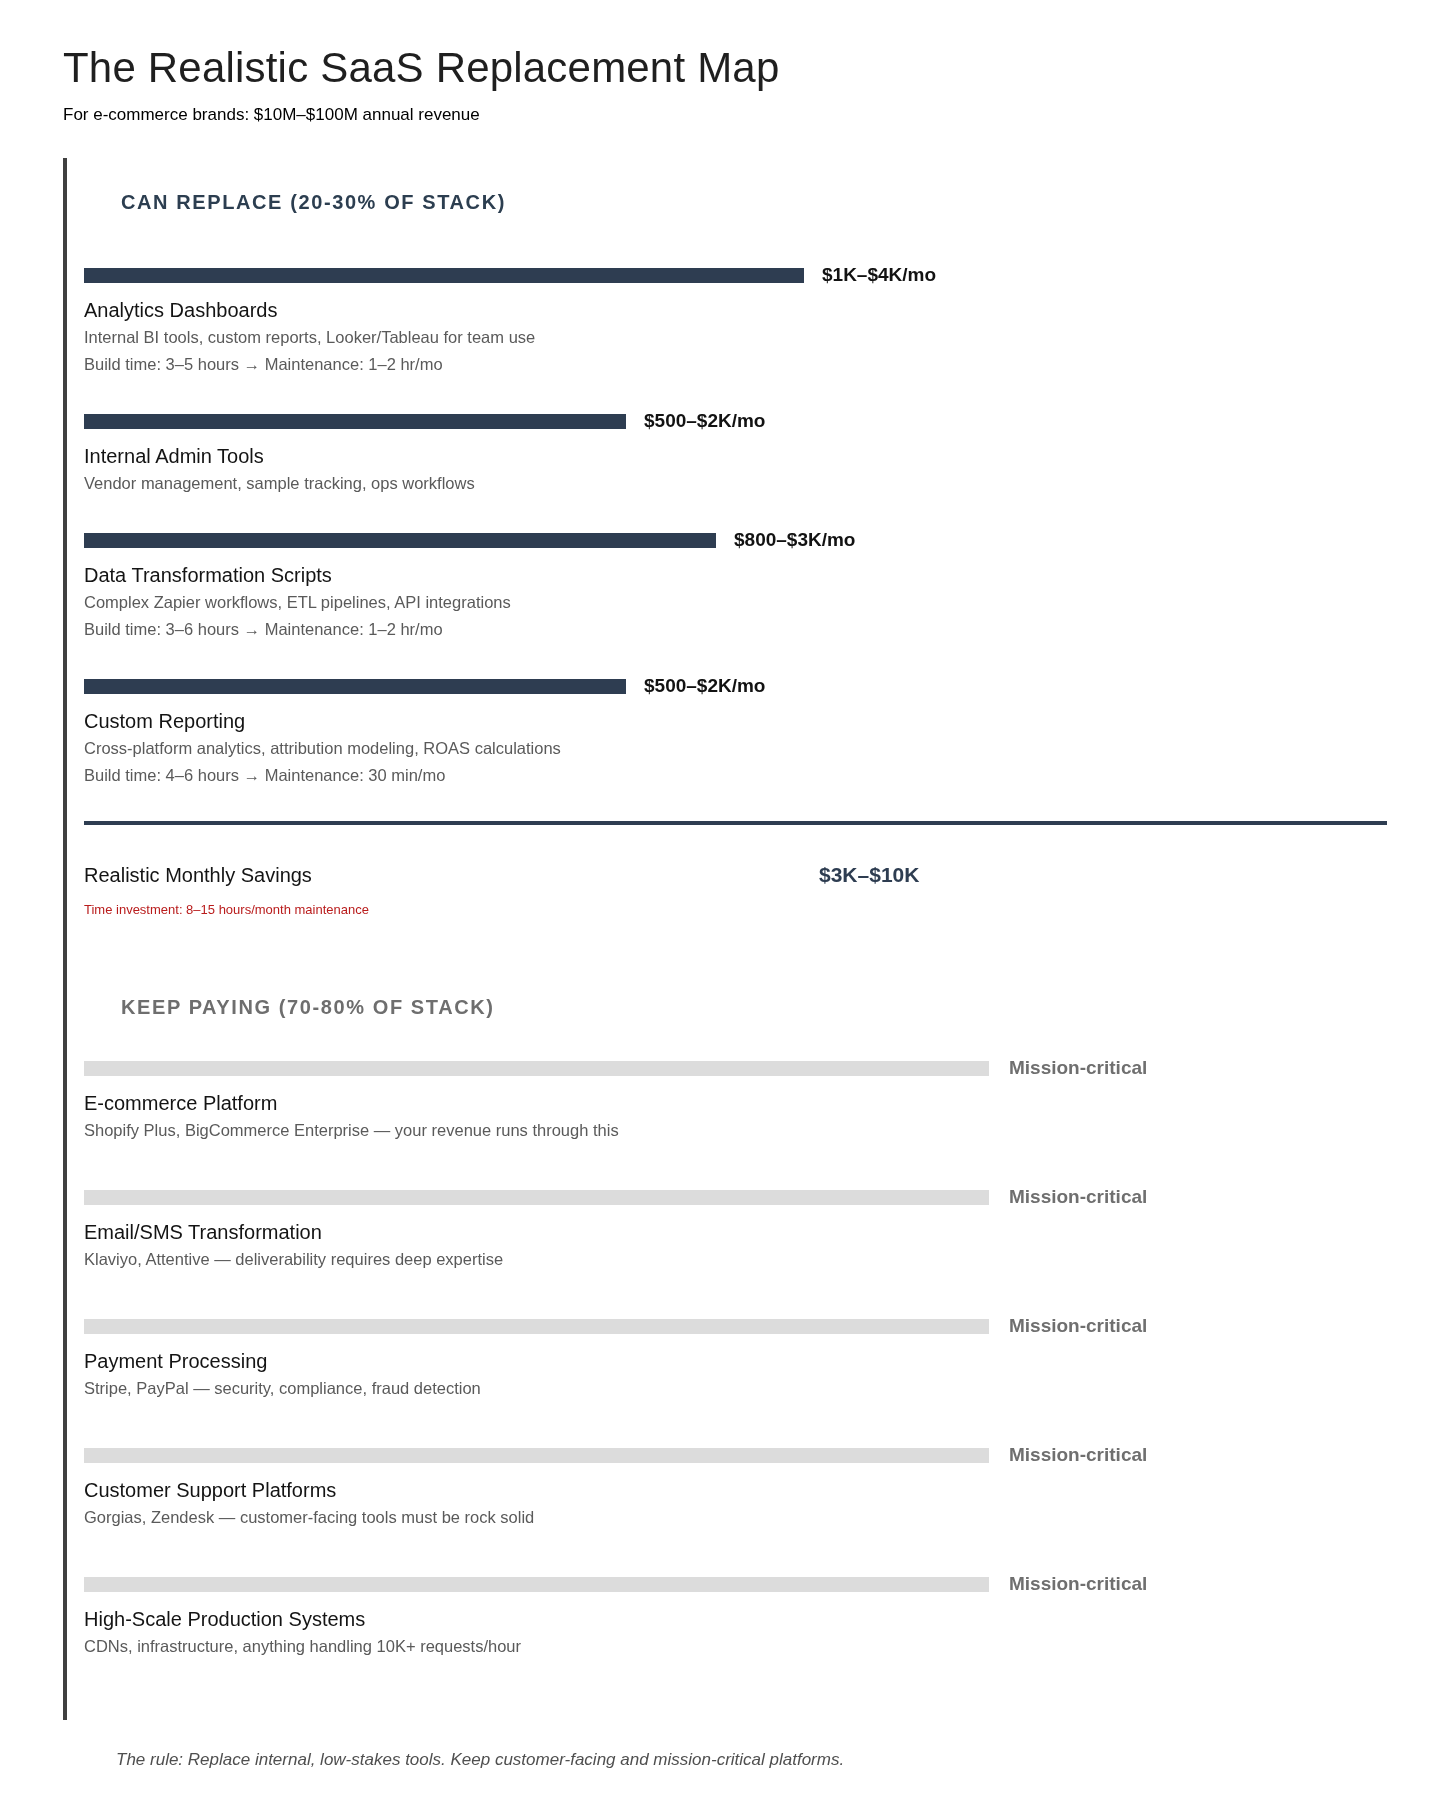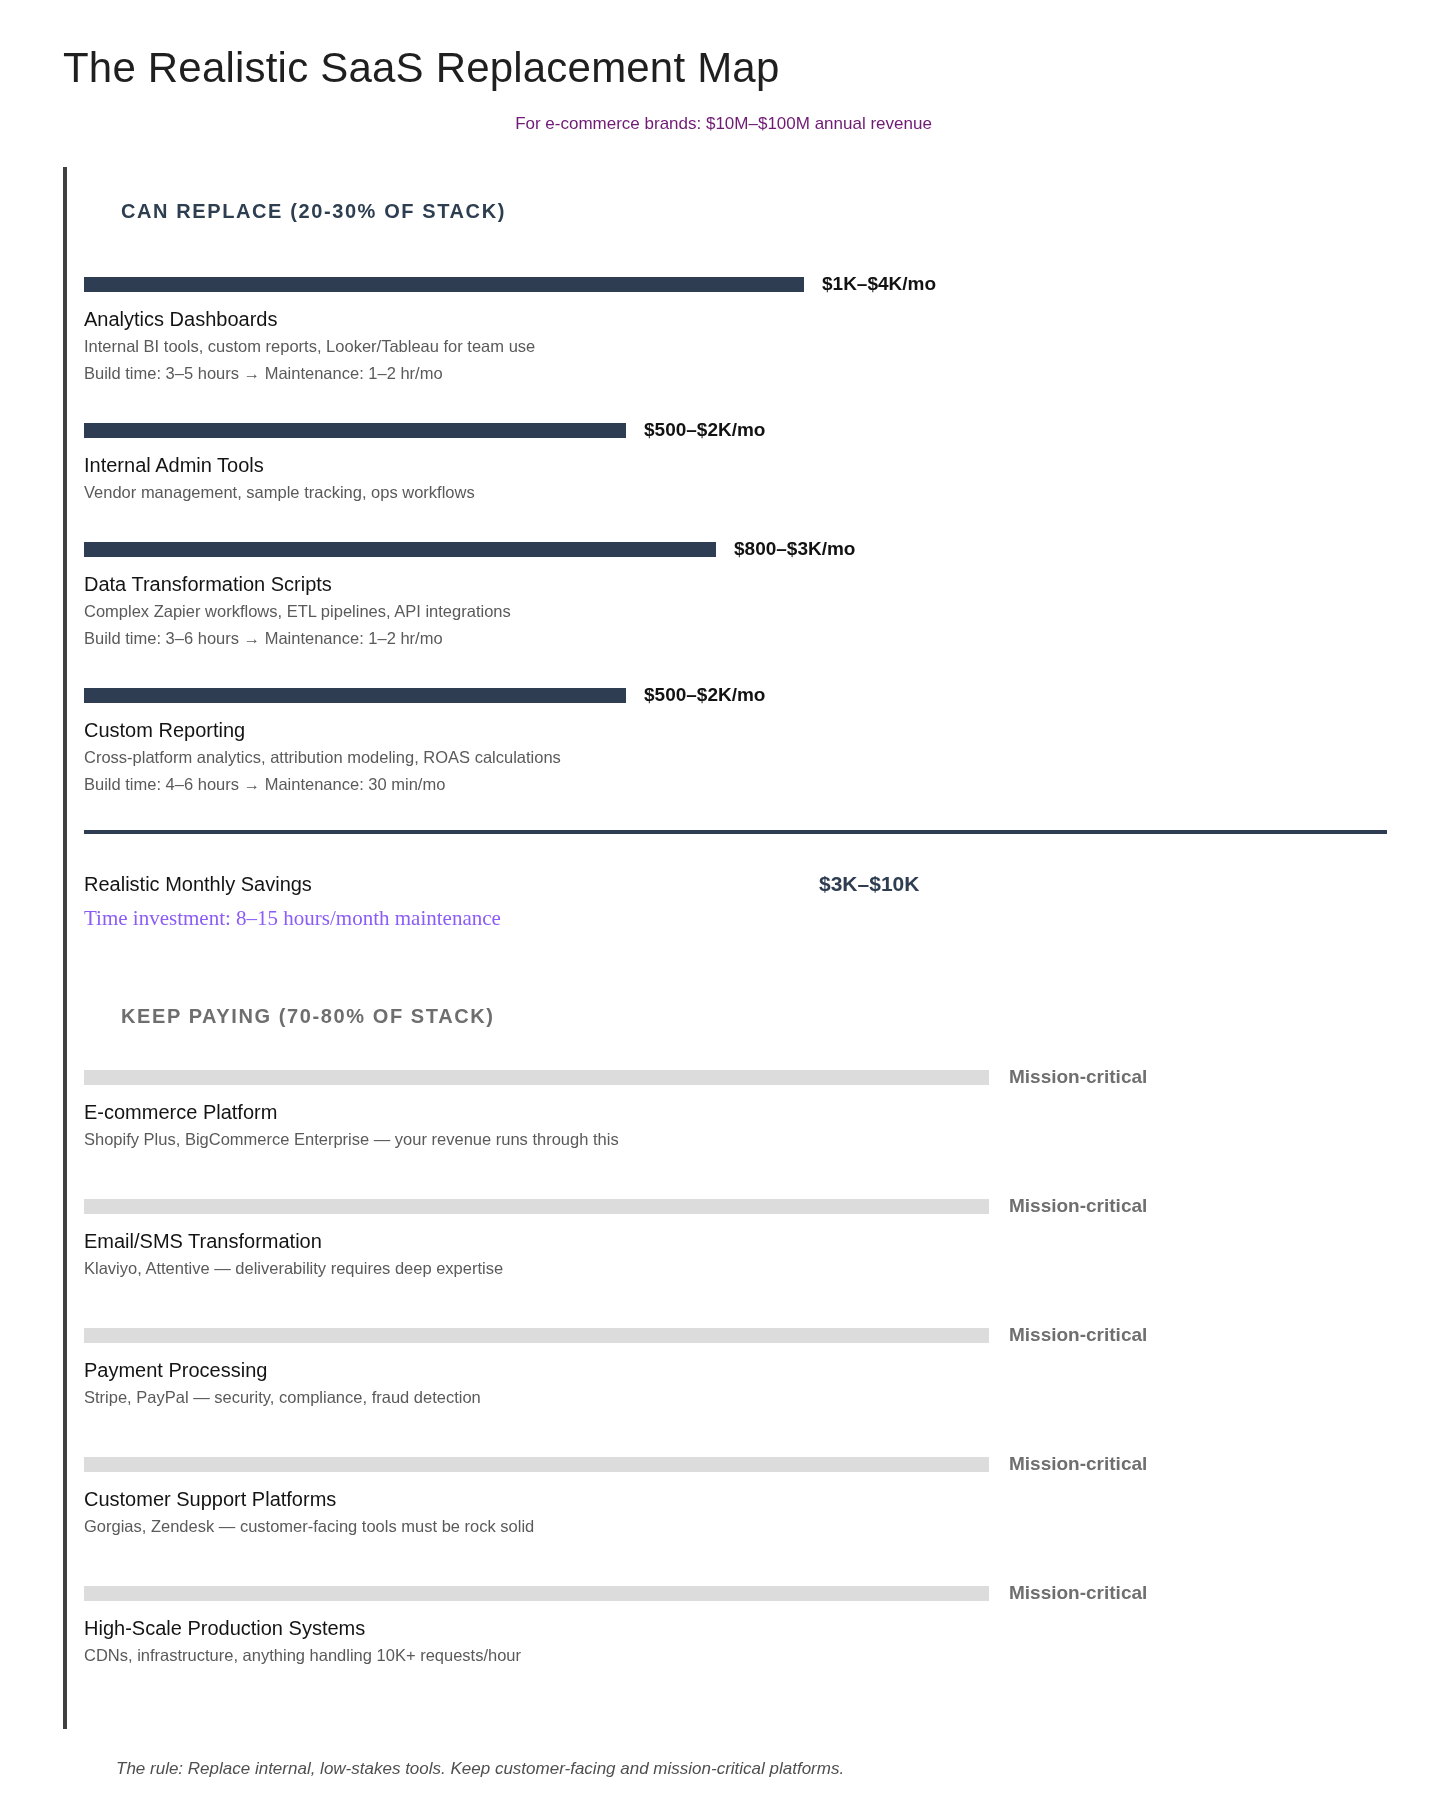--- a/index.html
+++ b/index.html
@@ -8,21 +8,21 @@
     width: 1448px; height: 1804px; background: #ffffff;
     font-family: "Liberation Sans", sans-serif;
     padding: 44px 64px 0 63px;
     overflow: hidden;
     border-radius: 21px;
   }
   .title {
     margin: 0; font-size: 42px; font-weight: 300; color: #1f1f1f;
     letter-spacing: 0.2px;
   }
-  .subtitle { margin-top: 22px; font-size: 17px; color: #701a75; text-align: center; }
+  .subtitle { margin-top: 13px; font-size: 17px; color: #000000; }
 
   .board {
     margin-top: 33px;
     border-left: 4px solid #404040;
     padding: 30px 0 18px 17px;
   }
   .section-heading {
     font-size: 20px; font-weight: bold; letter-spacing: 1.6px;
     margin: 0 0 0 37px; line-height: 28px;
   }
@@ -37,21 +37,21 @@
 
   .item-name { font-size: 20px; color: #141414; line-height: 28px; }
   .item-desc, .item-build { font-size: 16.5px; color: #5a5a5a; line-height: 27px; }
   .replace-item { margin-bottom: 32px; }
   .keep-item { margin-bottom: 42px; }
 
   .divider { height: 4px; background: #2e3d51; width: 1303px; margin-top: 14px; }
   .savings-row { display: flex; align-items: flex-end; margin-top: 38px; }
   .savings-label { font-size: 20px; color: #141414; width: 735px; flex: none; }
   .savings-value { font-size: 21px; font-weight: bold; color: #2e3d51; }
-  .savings-note { margin-top: 9px; font-size: 21px; color: #8b5cf6; line-height: 27px; font-family: Liberation Serif, serif; }
+  .savings-note { margin-top: 9px; font-size: 13px; color: #b91c1c; line-height: 27px; }
 
   .footer-rule {
     margin: 30px 0 13px 53px; font-size: 17px; font-style: italic; color: #4f4f4f;
   }
 </style>
 </head>
 <body>
 
 <div class="page">
 

